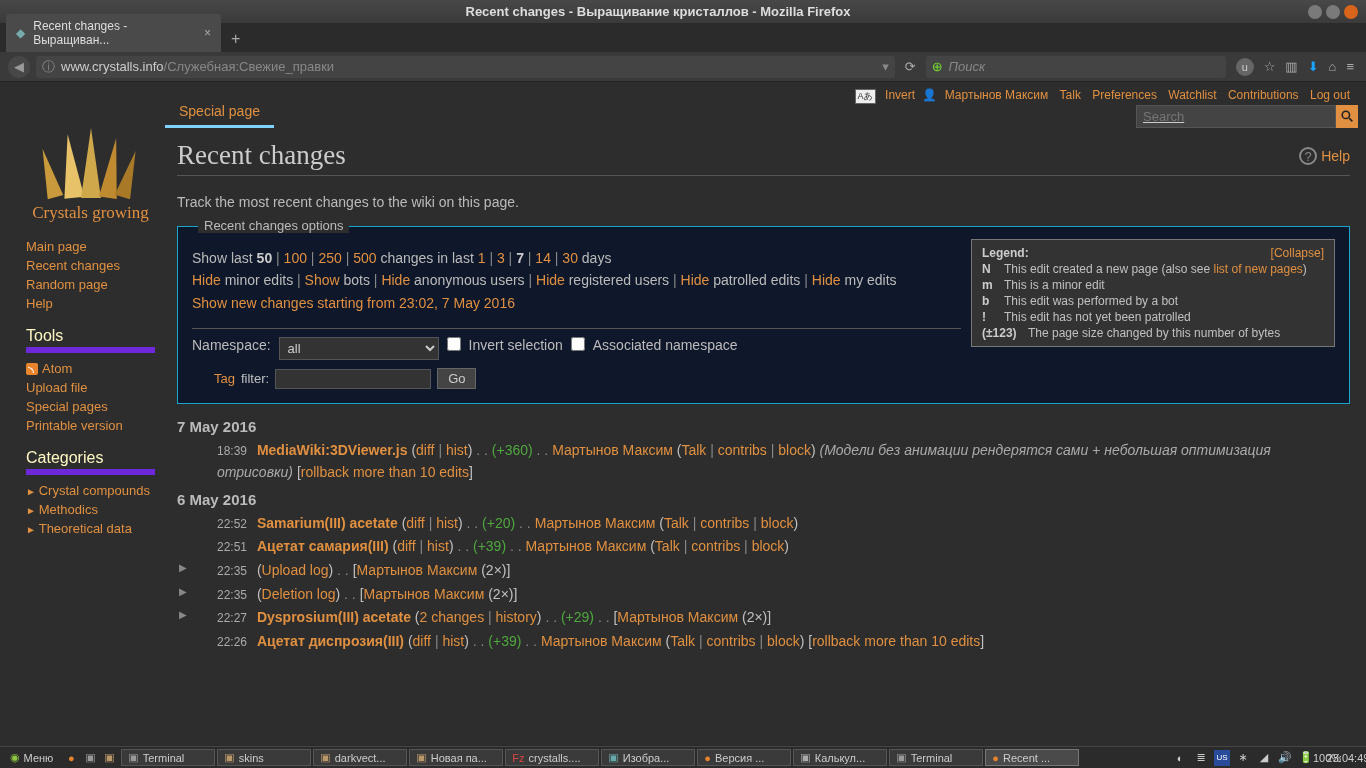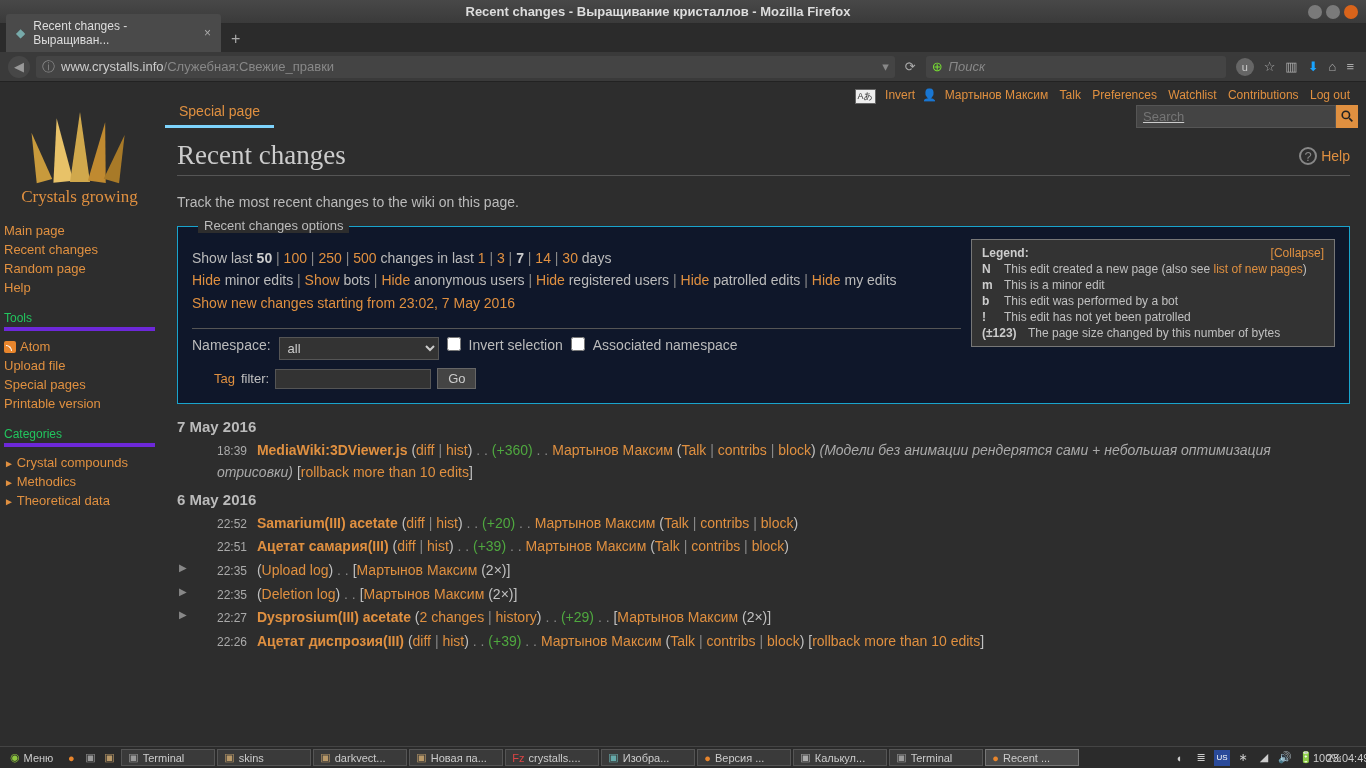--- a/index.html
+++ b/index.html
@@ -35,32 +35,32 @@
 
 
 .page { position: relative; height: 668px; background:#2d2d2d; overflow:hidden;}
 
 
 .userlinks { position:absolute; top:6px; right:12px; font-size:12px; color:#aaa;}
 .userlinks a{ color:#e09040; margin:0 4px;}
 .lang-icon{display:inline-block;background:#eee;color:#333;font-size:9px;padding:0 2px;border:1px solid #666;margin-right:2px;}
 
 
-.sidebar { position:absolute; left:0; top:0; width:165px; padding:10px 10px 0 4px;}
+.sidebar { position:absolute; left:0; top:16px; width:165px; padding:10px 10px 0 26px;}
 .logo { text-align:center; margin-top: 18px; margin-bottom:6px;}
 .logo-graphic { display:inline-block; width:120px; height:72px; position:relative;}
 .crystal { position:absolute; bottom:0; width:0; height:0; border-style:solid;}
 .c1{left:10px;border-width:0 8px 50px 8px;border-color:transparent transparent #c89a3c transparent;transform:rotate(-15deg);} 
 .c2{left:30px;border-width:0 10px 64px 10px;border-color:transparent transparent #e8c268 transparent;transform:rotate(-6deg);} 
 .c3{left:50px;border-width:0 10px 70px 10px;border-color:transparent transparent #d0a84c transparent;} 
 .c4{left:72px;border-width:0 9px 60px 9px;border-color:transparent transparent #c08a30 transparent;transform:rotate(8deg);} 
 .c5{left:90px;border-width:0 8px 48px 8px;border-color:transparent transparent #a87a28 transparent;transform:rotate(16deg);} 
 .logo-text { color:#e09040; font-size:17px; font-family: serif; margin-top:2px;}
 .nav-section { margin-top:14px;}
-.nav-section h5 { color:#22c55e; font-weight:normal; font-size:12px; border-bottom:4px solid #6d28d9; padding-bottom:2px;margin-bottom:6px;}
+.nav-section h5 { color:#fef9c3; font-weight:normal; font-size:16px; border-bottom:6px solid #6d28d9; padding-bottom:2px;margin-bottom:6px;}
 .nav-section ul{list-style:none;}
 .nav-section li{padding:2px 0; font-size:13px;}
 .nav-section a{color:#e09040;}
 .cat a::before{content:"► ";color:#e09040;font-size:10px;}
 .feed-icon{display:inline-block;width:12px;height:12px;background:#e8852c;border-radius:2px;margin-right:4px;vertical-align:-2px;position:relative;}
 .feed-icon::after{content:"";position:absolute;width:5px;height:5px;border:1.5px solid #fff;border-radius:0 6px 0 0;border-left:none;border-bottom:none;left:2px;bottom:2px;}
 
 
 .content { position:absolute; left:165px; right:0; top:0; bottom:0;}
 .tabs-row{display:flex;align-items:flex-end;height:46px;padding-top:14px;}

